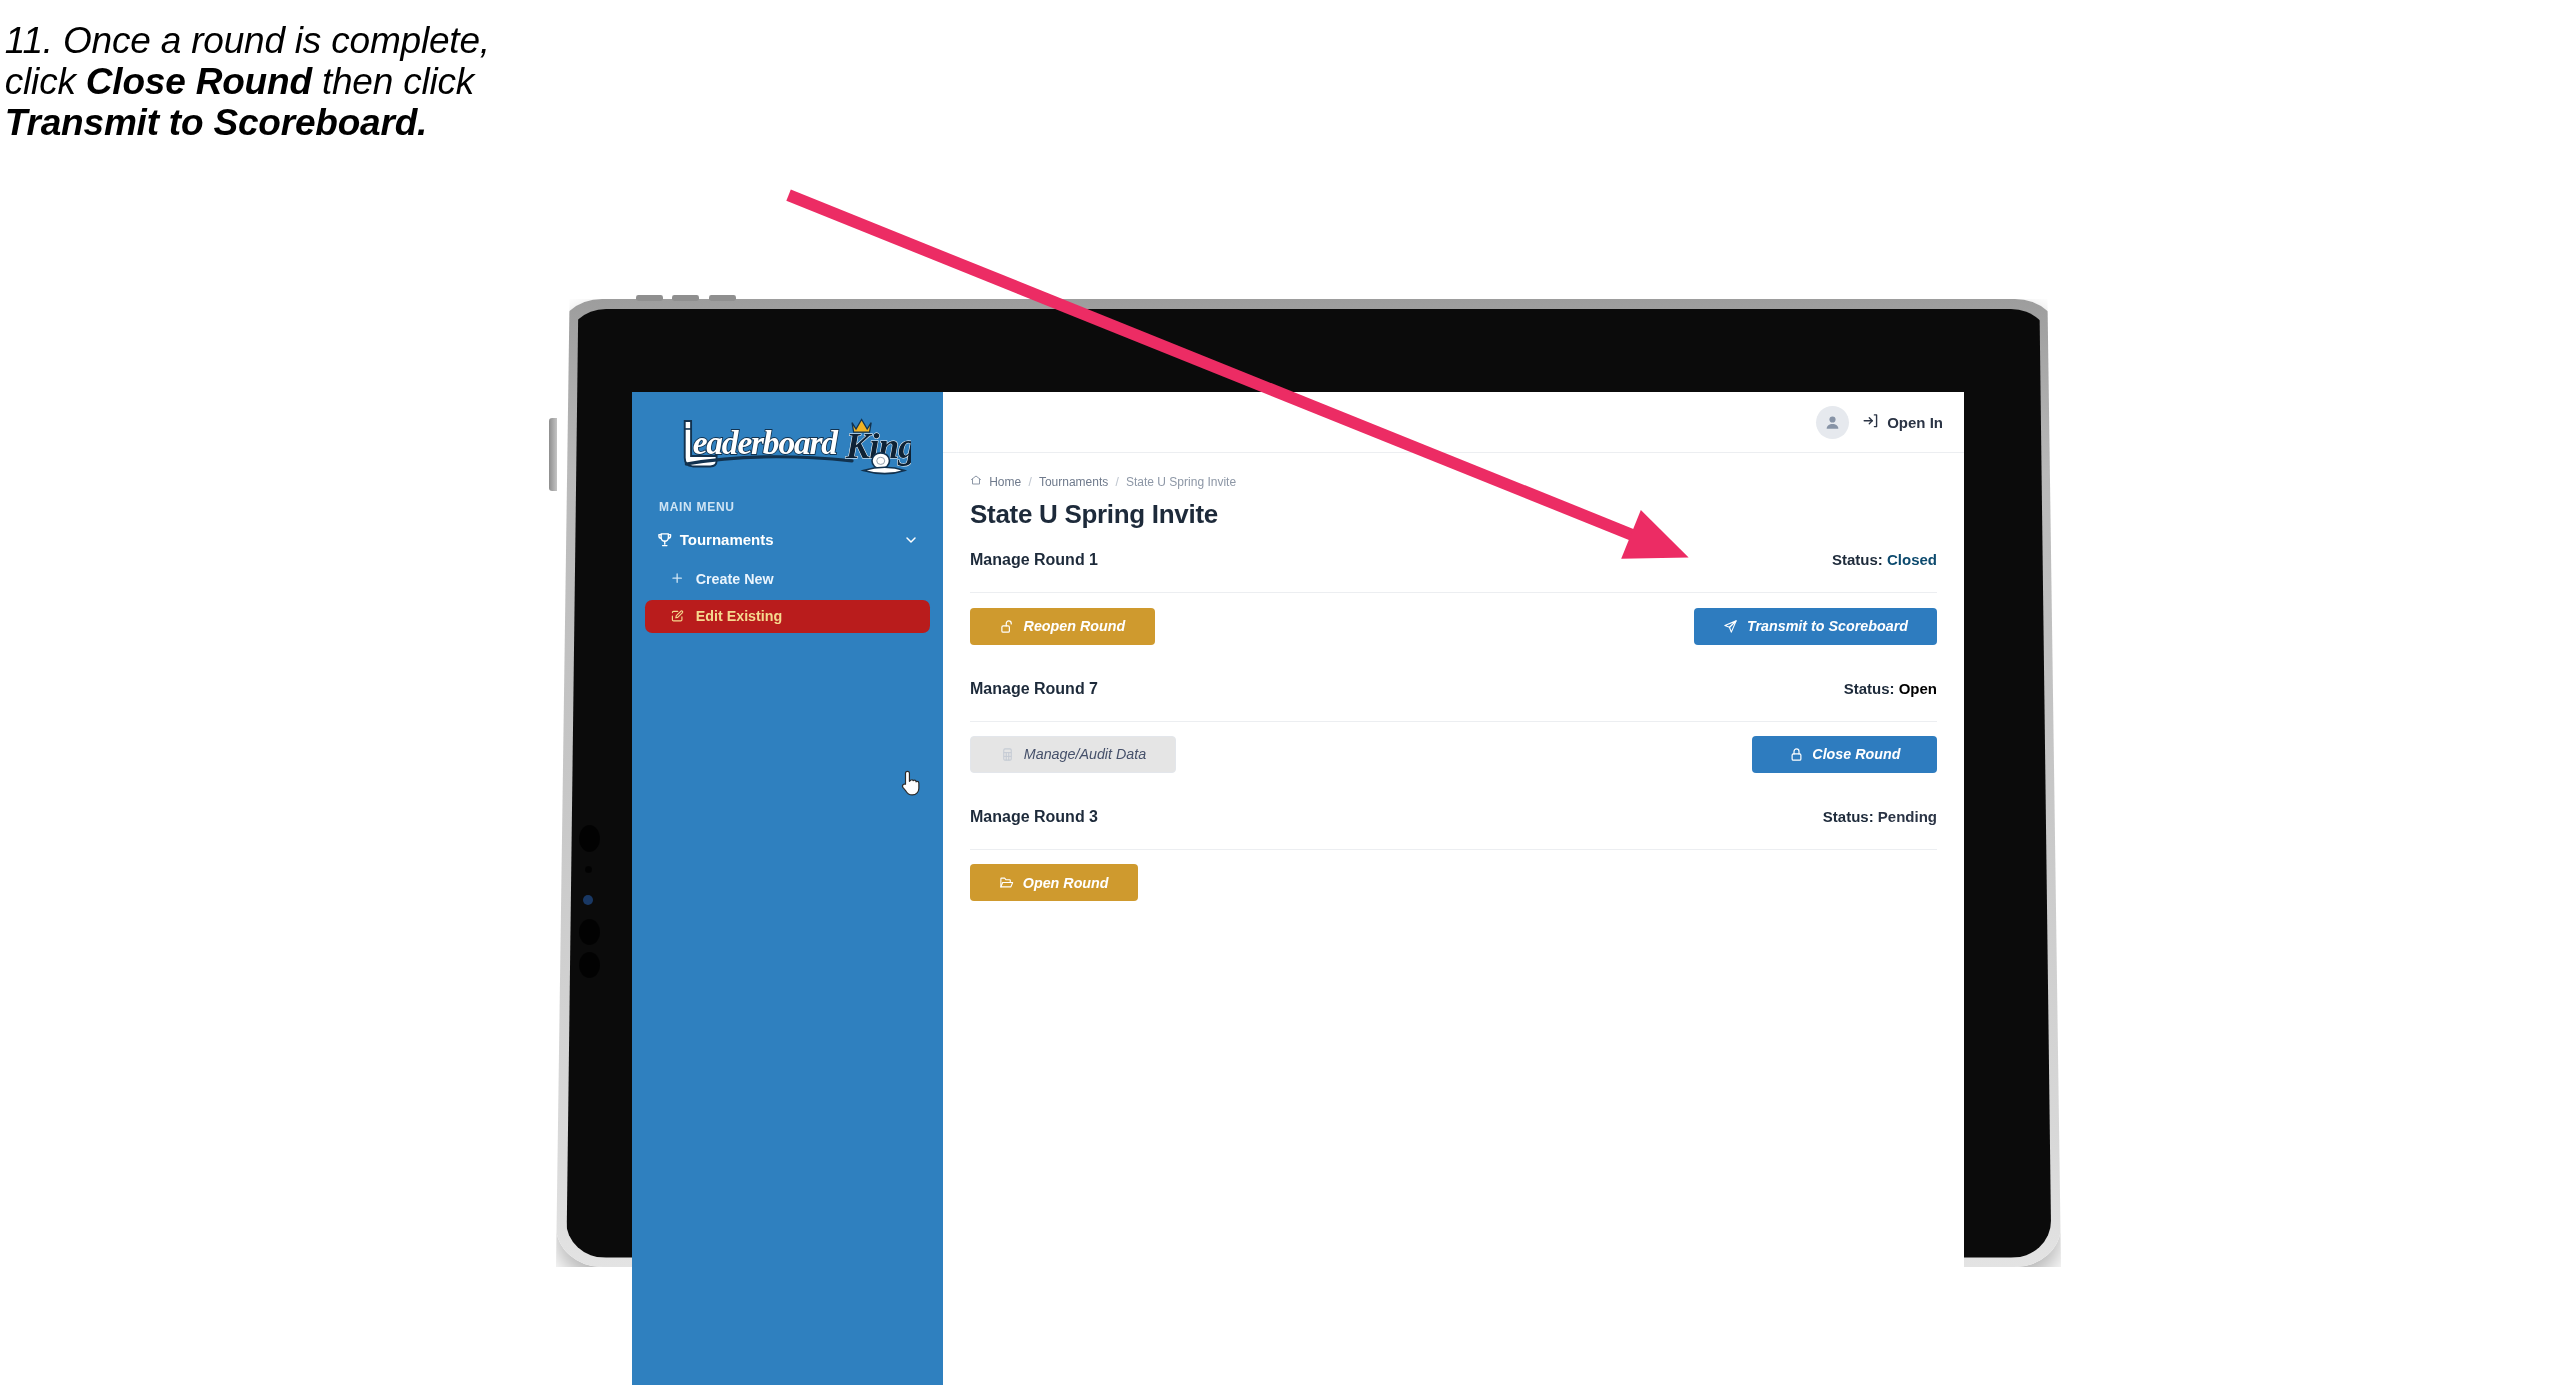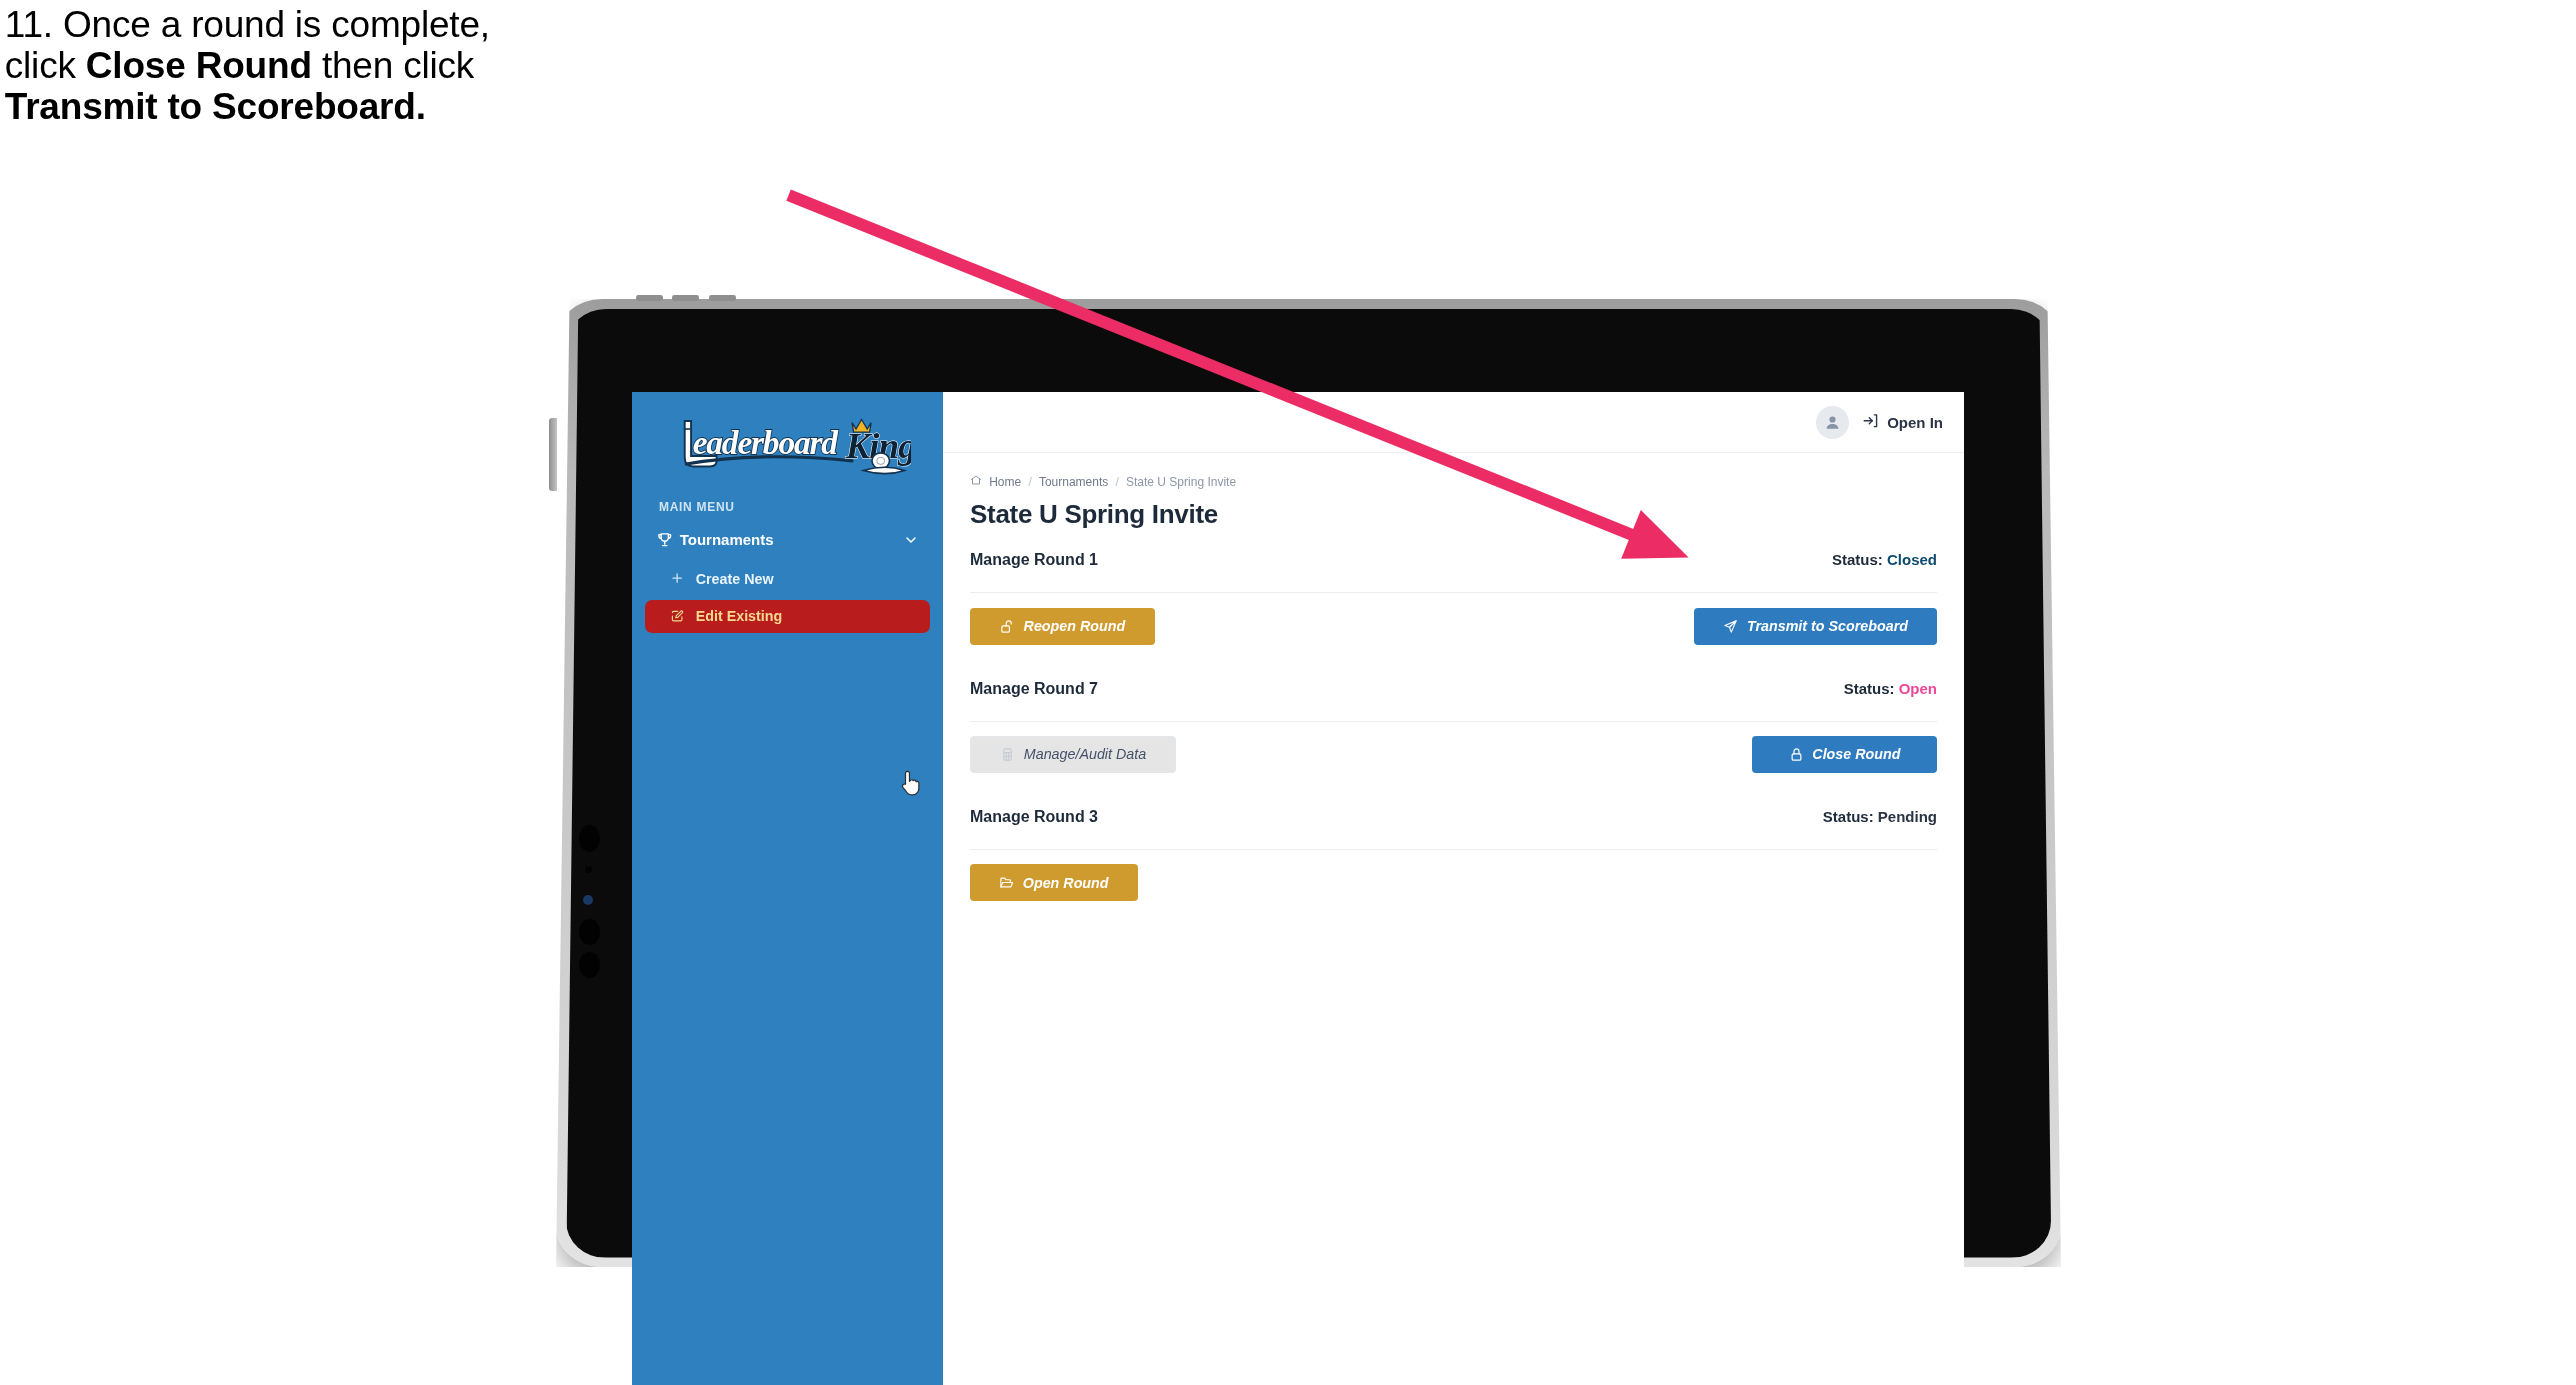--- a/index.html
+++ b/index.html
@@ -7,27 +7,28 @@
     width: 2576px; height: 1386px;
     background: #ffffff;
     font-family: "Liberation Sans", sans-serif;
     overflow: hidden;
   }
   #stage { position: relative; width: 2576px; height: 1386px; background:#fff; }
 
   
   .caption {
     position: absolute;
-    left: 4.8px; top: 6px;
+    left: 4.8px; top: 22px;
     width: 892px;
     font-family: "Liberation Sans", sans-serif;
     font-size: 37px;
     line-height: 1.04;
     color: #000000;
     letter-spacing: -0.2px;
+    font-style: italic;
   }
   .caption .b { font-weight: bold; }
   .cap-line { white-space: nowrap; margin-bottom: 2.4px; }
 
   
   #arrow-svg {
     position: absolute; left: 0; top: 0;
     width: 2576px; height: 1386px;
     pointer-events: none;
   }
@@ -175,21 +176,21 @@
 
   .round { margin-top: 21px; }
   .round-head {
     display: flex; align-items: baseline; justify-content: space-between;
     padding-bottom: 23px;
     border-bottom: 0.8px solid #eceef1;
   }
   .round-name { font-size: 16px; font-weight: bold; color: #1d2a3a; }
   .round-status { font-size: 15px; font-weight: bold; color: #1d2a3a; }
   .round-status .val-closed { color: #0c4a6e; }
-  .round-status .val-open { color: #ec4899; }
+  .round-status .val-open { color: #000000; }
   .round-status .val-pending { color: #2b3445; }
   .round-actions {
     display: flex; align-items: center; justify-content: space-between;
     margin-top: 14.3px;
   }
   .btn {
     display: inline-flex; align-items: center; gap: 8.8px;
     height: 37px; padding: 0 29px;
     border-radius: 4px;
     font-size: 14.3px; font-weight: bold;

